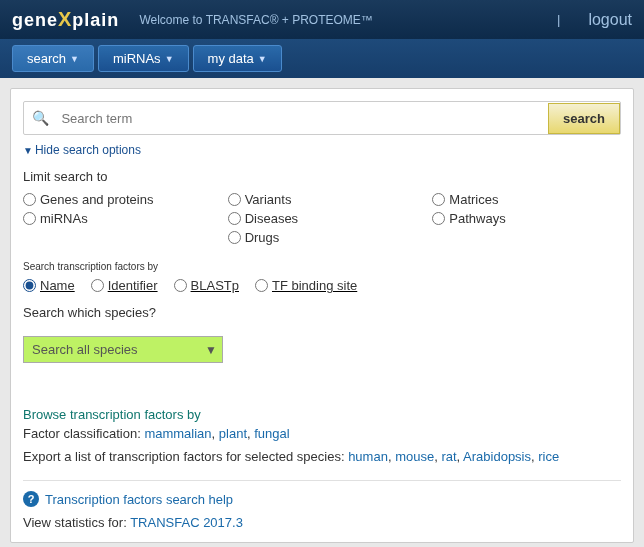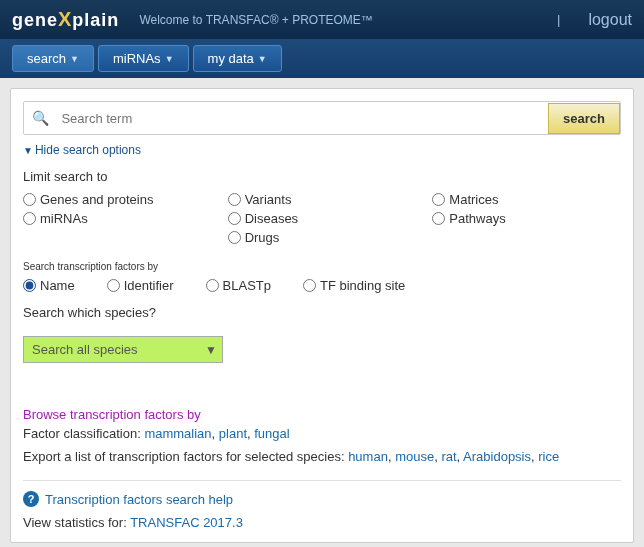--- a/index.html
+++ b/index.html
@@ -165,22 +165,23 @@
     .tf-section {
       margin-bottom: 12px;
     }
     .tf-label {
       color: #333;
       font-size: 10px;
       margin-bottom: 6px;
     }
     .tf-radios {
       display: flex;
-      gap: 32px;
-      align-items: center;
+      gap: 16px;
+      align-items: center;
+      text-decoration: underline;
     }
 
     
     .species-section {
       margin-bottom: 12px;
     }
     .species-label {
       color: #333;
       font-size: 13px;
       margin-bottom: 16px;
@@ -208,21 +209,21 @@
       pointer-events: none;
       color: #555;
       font-size: 12px;
     }
 
     
     .browse-section {
       margin-bottom: 8px;
     }
     .browse-label {
-      color: #a21caf;
+      color: #0f766e;
       font-size: 13px;
       margin-bottom: 4px;
       margin-top: 44px;
     }
     .link {
       color: #1a6aaa;
       text-decoration: none;
       cursor: pointer;
     }
     .factor-line {

